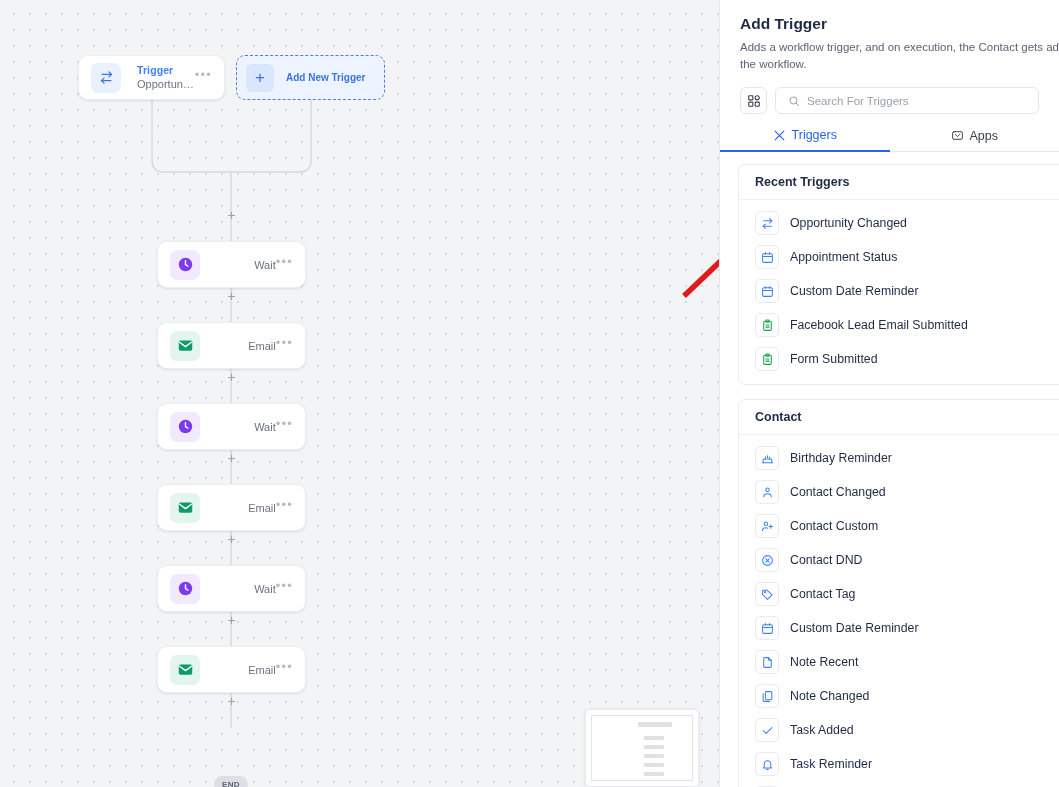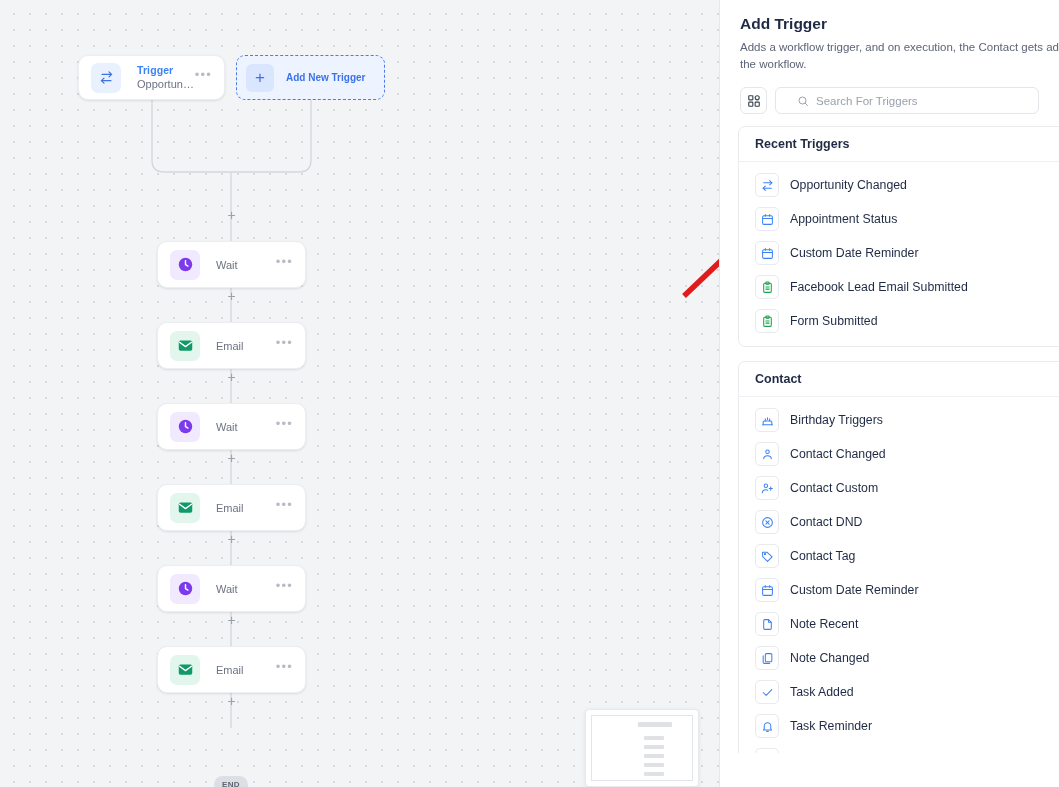--- a/index.html
+++ b/index.html
@@ -41,21 +41,21 @@
   }
   .node-body { margin-left: 16px; flex: 1 1 auto; min-width: 0; }
   .node-kicker {
     font-size: 10.5px; font-weight: 700; color: #3b82f6;
     line-height: 13px; letter-spacing: .1px;
   }
   .node-sub {
     font-size: 11px; color: #6b7280; line-height: 14px;
     white-space: nowrap; overflow: hidden; text-overflow: ellipsis;
   }
-  .node-title { font-size: 11px; color: #6b7280; line-height: 14px; }
+  .node-title { font-size: 11px; color: #6b7280; line-height: 14px; text-align: right; }
   .dots {
     flex: 0 0 auto; color: #b6bcc6; font-size: 13px;
     letter-spacing: 1.2px; line-height: 8px; padding-bottom: 5px;
   }
 
   
   #trigger-node { left: 78px; top: 55px; width: 147px; height: 45px; }
   .ico-trigger { background: #eaf1fe; }
 
   
@@ -128,21 +128,21 @@
     padding: 0 20px; margin-top: 14px;
   }
   #grid-btn {
     width: 27px; height: 27px; flex: 0 0 auto;
     border: 1px solid #e3e6ea; border-radius: 6px; background: #fff;
     display: flex; align-items: center; justify-content: center;
   }
   #search-box {
     flex: 1 1 auto; height: 27px;
     border: 1px solid #e3e6ea; border-radius: 6px; background: #fff;
-    display: flex; align-items: center; padding: 0 21px; gap: 7px;
+    display: flex; align-items: center; padding: 0 12px; gap: 7px;
     width: 300px;
   }
   #search-input {
     border: none; outline: none; background: transparent;
     font-family: "Liberation Sans", sans-serif;
     font-size: 11.5px; color: #333; width: 100%;
   }
   #search-input::placeholder { color: #9aa1ac; }
 
   #tabs {
@@ -352,20 +352,42 @@
         <span>
           <svg width="12" height="12" viewBox="0 0 24 24" fill="none" stroke="#9aa1ac" stroke-width="2">
             <circle cx="11" cy="11" r="7"></circle>
               <line x1="16.5" y1="16.5" x2="21" y2="21" stroke-linecap="round"></line>
           </svg>
         </span>
         <input id="search-input" type="text" placeholder="Search For Triggers" style="">
       </div>
     </div>
 
+    <div id="tabs">
+      <div class="tab active">
+        <span>
+          <svg width="13" height="13" viewBox="0 0 24 24" fill="none" stroke="#2563eb" stroke-width="2" stroke-linecap="round" stroke-linejoin="round">
+            <path d="M4 4l7 7"></path>
+              <path d="M20 4l-7 7"></path>
+              <path d="M12 12l-8 8"></path>
+              <path d="M12 12l8 8"></path>
+          </svg>
+        </span>
+        <span>Triggers</span>
+      </div>
+      <div class="tab inactive">
+        <span>
+          <svg width="13" height="13" viewBox="0 0 24 24" fill="none" stroke="#39414f" stroke-width="1.8" stroke-linecap="round" stroke-linejoin="round">
+            <rect x="3" y="5" width="18" height="14" rx="2.5"></rect>
+              <polyline points="8 10 12 14 16 10"></polyline>
+          </svg>
+        </span>
+        <span>Apps</span>
+      </div>
+    </div>
 
     <div id="list-area">
         <div class="section">
           <div class="section-head">Recent Triggers</div>
           <div class="section-body">
             <div class="titem">
               <div class="titem-ico">
                 <svg width="13" height="13" viewBox="0 0 24 24" fill="none" stroke="#3b82f6" stroke-width="1.9" stroke-linecap="round" stroke-linejoin="round">
                   <polyline points="16 3 20 7 16 11"></polyline>
                   <line x1="20" y1="7" x2="5" y2="7"></line>
@@ -427,21 +449,21 @@
             <div class="titem">
               <div class="titem-ico">
                 <svg width="13" height="13" viewBox="0 0 24 24" fill="none" stroke="#3b82f6" stroke-width="1.9" stroke-linecap="round" stroke-linejoin="round">
                   <path d="M3 20h18"></path>
                   <path d="M4 20v-5a2 2 0 0 1 2-2h12a2 2 0 0 1 2 2v5"></path>
                   <path d="M12 10V7"></path>
                   <path d="M8 13V9"></path>
                   <path d="M16 13V9"></path>
                 </svg>
               </div>
-              <div class="titem-lbl">Birthday Triggers</div>
+              <div class="titem-lbl">Birthday Reminder</div>
             </div>
             <div class="titem">
               <div class="titem-ico">
                 <svg width="13" height="13" viewBox="0 0 24 24" fill="none" stroke="#3b82f6" stroke-width="1.9" stroke-linecap="round" stroke-linejoin="round">
                   <circle cx="12" cy="7" r="3.2"></circle>
                   <path d="M5 20c0-3.6 3.1-5.6 7-5.6s7 2 7 5.6"></path>
                 </svg>
               </div>
               <div class="titem-lbl">Contact Changed</div>
             </div>

